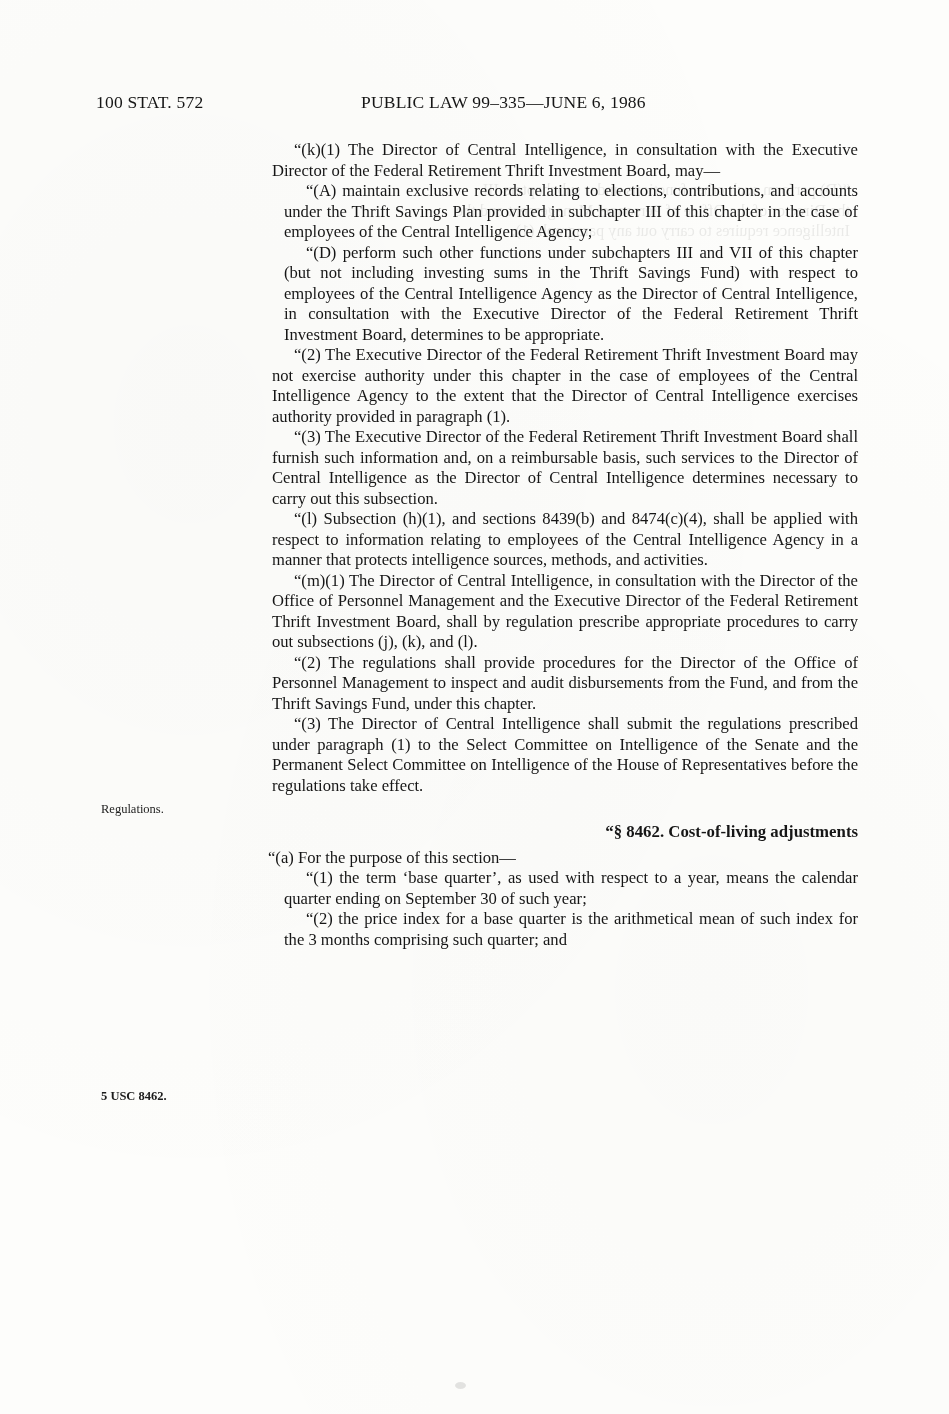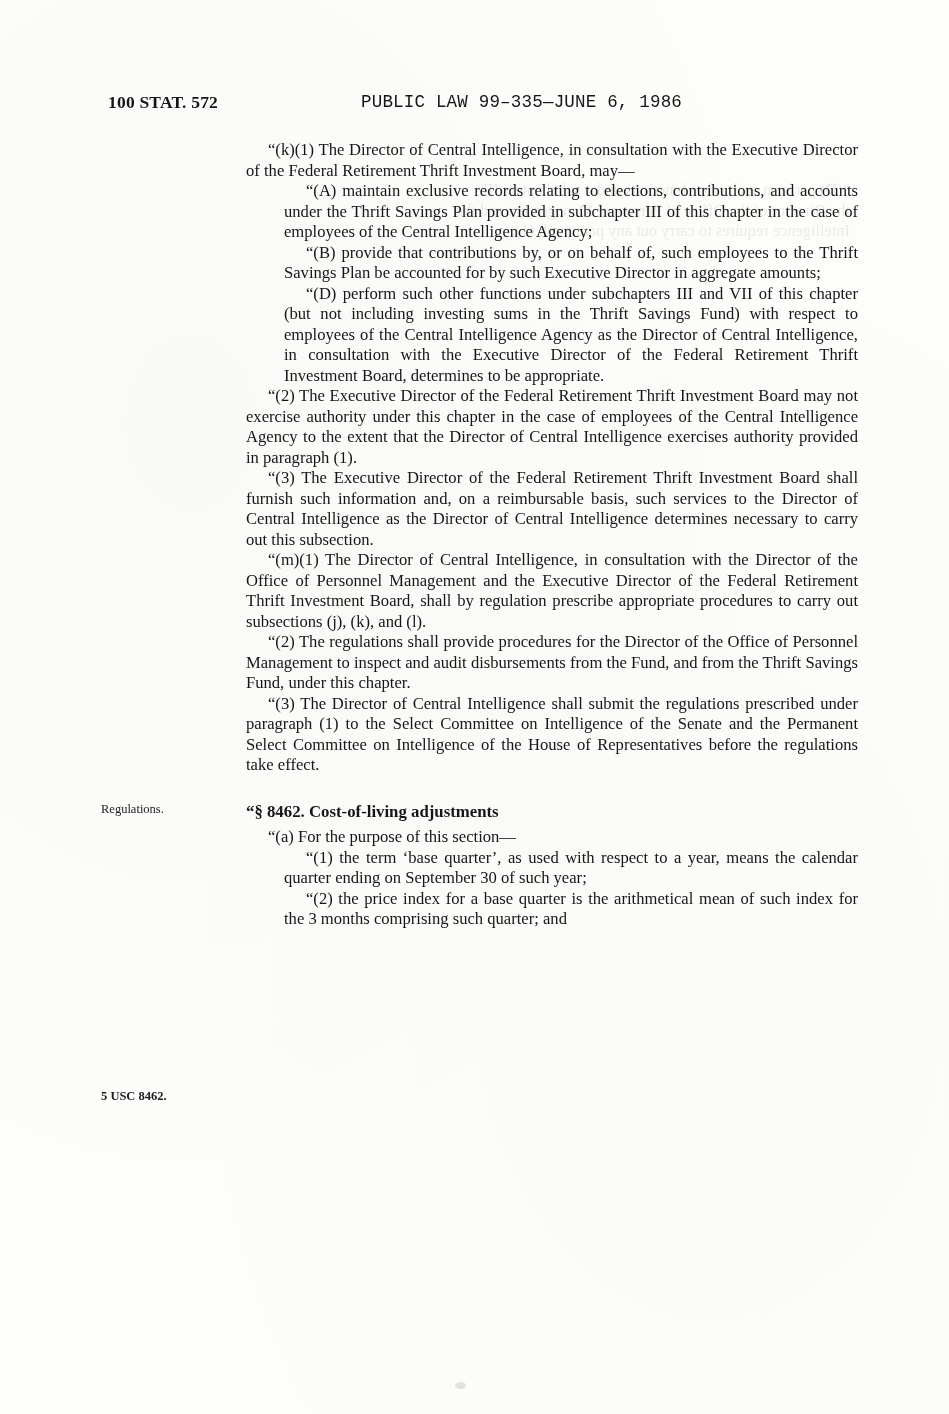--- a/index.html
+++ b/index.html
@@ -35,31 +35,29 @@
     position: absolute;
     top: 92px;
     left: 96px;
     width: 760px;
     height: 22px;
     font-size: 17.5px;
     letter-spacing: 0.2px;
   }
   .header .stat {
     position: absolute;
-    left: 12px;
+    left: 0;
     top: 0;
     white-space: nowrap;
-    font-weight: bold;
   }
   .header .law {
     position: absolute;
     left: 265px;
     top: 0;
     white-space: nowrap;
-    font-family: Liberation Mono, monospace;
   }
 
   .marginalia {
     position: absolute;
     left: 101px;
     width: 150px;
     font-size: 12.5px;
     line-height: 1.25;
     color: #1c1c1c;
   }
@@ -74,32 +72,32 @@
     font-size: 16.6px;
     line-height: 20.5px;
     text-align: justify;
     text-justify: inter-word;
     hyphens: manual;
   }
 
   p {
     margin: 0;
   }
-  p.ind0 { text-indent: 22px; }
+  p.ind0 { text-indent: 22px; margin-left: 26px; }
   p.sub {
     margin-left: 38px;
     text-indent: 22px;
   }
 
   .section-head {
     margin-top: 26px;
     margin-bottom: 5px;
     font-weight: bold;
     font-size: 16.8px;
-    text-align: left;
+    text-align: right;
   }
   .after-head { text-indent: 22px; }
 
   
   .ghost {
     position: absolute;
     left: 250px;
     top: 180px;
     width: 600px;
     font-size: 16.4px;
@@ -136,24 +134,24 @@
     <span class="stat">100 STAT. 572</span>
     <span class="law">PUBLIC LAW 99–335—JUNE 6, 1986</span>
   </div>
 
   <div class="marginalia m-regulations">Regulations.</div>
   <div class="marginalia m-usc">5 USC 8462.</div>
 
   <div class="body-col">
     <p class="ind0">“(k)(1) The Director of Central Intelligence, in consultation with the Executive Director of the Federal Retirement Thrift Investment Board, may—</p>
     <p class="sub">“(A) maintain exclusive records relating to elections, contributions, and accounts under the Thrift Savings Plan provided in subchapter III of this chapter in the case of employees of the Central Intelligence Agency;</p>
-    <p class="sub">“(B) provide that contributions by, or on behalf of, such employees to the Thrift Savings Plan be accounted for by such Executive Director in aggregate amounts;</p>
     <p class="sub">“(D) perform such other functions under subchapters III and VII of this chapter (but not including investing sums in the Thrift Savings Fund) with respect to employees of the Central Intelligence Agency as the Director of Central Intelligence, in consultation with the Executive Director of the Federal Retirement Thrift Investment Board, determines to be appropriate.</p>
     <p class="ind0">“(2) The Executive Director of the Federal Retirement Thrift Investment Board may not exercise authority under this chapter in the case of employees of the Central Intelligence Agency to the extent that the Director of Central Intelligence exercises authority provided in paragraph (1).</p>
     <p class="ind0">“(3) The Executive Director of the Federal Retirement Thrift Investment Board shall furnish such information and, on a reimbursable basis, such services to the Director of Central Intelligence as the Director of Central Intelligence determines necessary to carry out this subsection.</p>
+    <p class="ind0">“(l) Subsection (h)(1), and sections 8439(b) and 8474(c)(4), shall be applied with respect to information relating to employees of the Central Intelligence Agency in a manner that protects intelligence sources, methods, and activities.</p>
     <p class="ind0">“(m)(1) The Director of Central Intelligence, in consultation with the Director of the Office of Personnel Management and the Executive Director of the Federal Retirement Thrift Investment Board, shall by regulation prescribe appropriate procedures to carry out subsections (j), (k), and (l).</p>
     <p class="ind0">“(2) The regulations shall provide procedures for the Director of the Office of Personnel Management to inspect and audit disbursements from the Fund, and from the Thrift Savings Fund, under this chapter.</p>
     <p class="ind0">“(3) The Director of Central Intelligence shall submit the regulations prescribed under paragraph (1) to the Select Committee on Intelligence of the Senate and the Permanent Select Committee on Intelligence of the House of Representatives before the regulations take effect.</p>
 
     <div class="section-head">“§ 8462. Cost-of-living adjustments</div>
 
     <p class="after-head">“(a) For the purpose of this section—</p>
     <p class="sub">“(1) the term ‘base quarter’, as used with respect to a year, means the calendar quarter ending on September 30 of such year;</p>
     <p class="sub">“(2) the price index for a base quarter is the arithmetical mean of such index for the 3 months comprising such quarter; and</p>
   </div>

